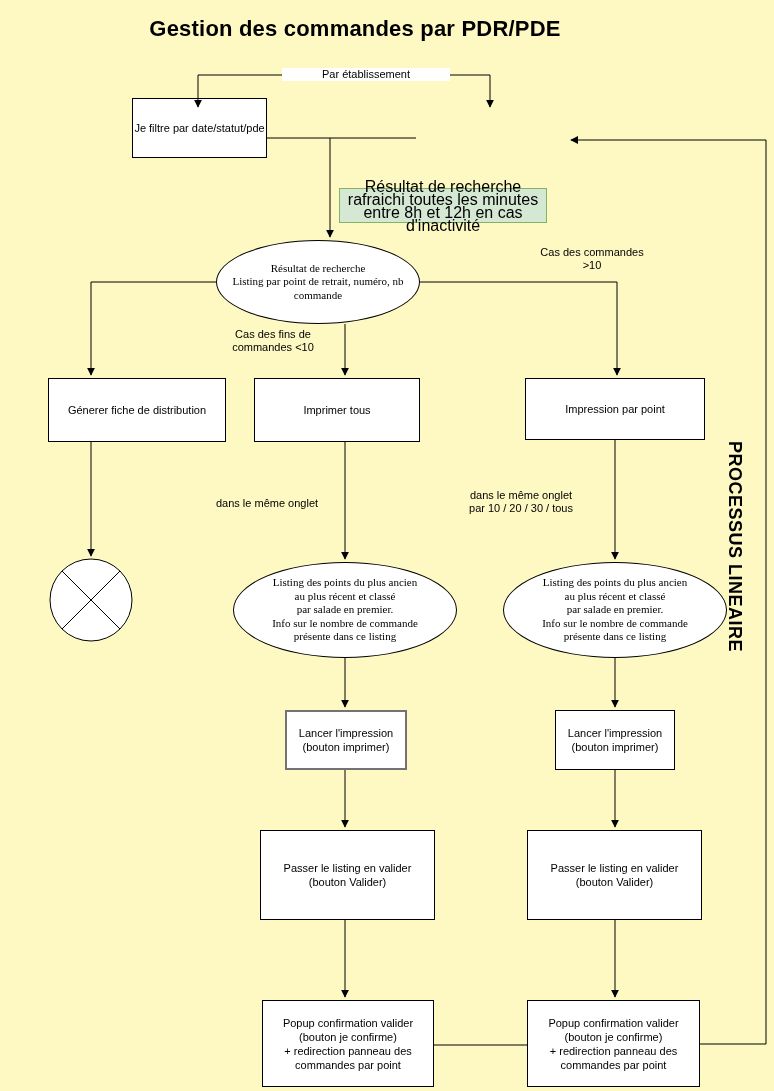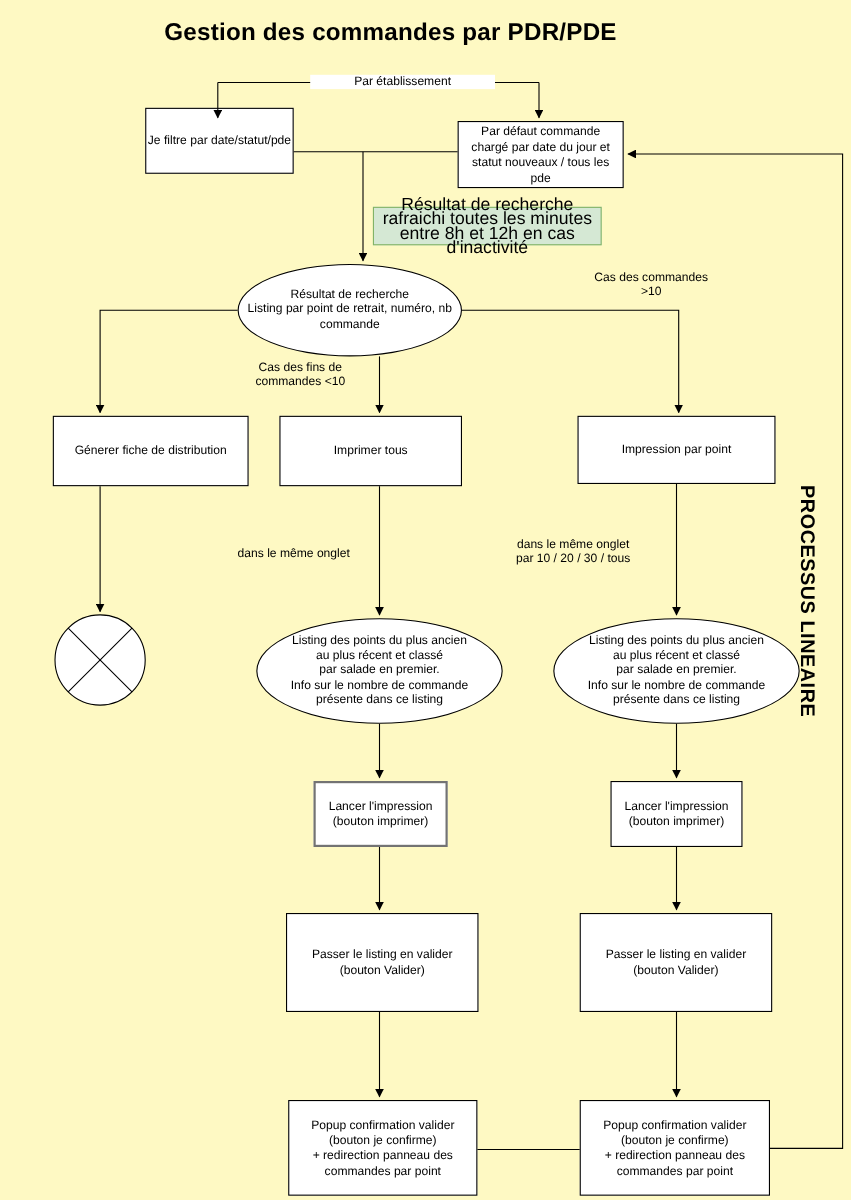--- a/index.html
+++ b/index.html
@@ -26,20 +26,21 @@
     box-sizing:border-box;
     z-index:2;
   }
   .ellipse{
     position:absolute;
     border:1px solid #000;background:#fff;border-radius:50%;
     display:flex;align-items:center;justify-content:center;
     text-align:center;font-size:11px;line-height:13.5px;
     white-space:pre-line;box-sizing:border-box;
     z-index:2;
+    font-family:Liberation Serif, serif;
   }
   .lbl{
     position:absolute;
     font-size:11px;line-height:13px;text-align:center;
     white-space:pre-line;z-index:6;
   }
   #note-refresh{
     left:339px;top:188px;width:206px;height:33px;
     background:#d5e8d4;border:1px solid #82b366;
     font-size:16px;line-height:13px;
@@ -78,24 +79,20 @@
 </head>
 <body>
 
 <div id="canvas">
 
   <div id="title" class="abs">Gestion des commandes par PDR/PDE</div>
 
   <div id="lbl-par-etablissement" class="lbl">Par établissement</div>
 
   <div id="box-je-filtre" class="box">Je filtre par date/statut/pde</div>
-  <div id="box-par-defaut" class="box">Par défaut commande
-chargé par date du jour et
-statut nouveaux / tous les
-pde</div>
 
   <div id="note-refresh" class="abs" style="background-color: rgb(213, 232, 212); border-color: rgb(130, 179, 102);">Résultat de recherche rafraichi toutes les
 minutes entre 8h et 12h en cas d'inactivité</div>
 
   <div id="ellipse-resultat" class="ellipse">Résultat de recherche
 Listing par point de retrait, numéro, nb
 commande</div>
 
   <div id="lbl-cas-sup" class="lbl">Cas des commandes
 &gt;10</div>

